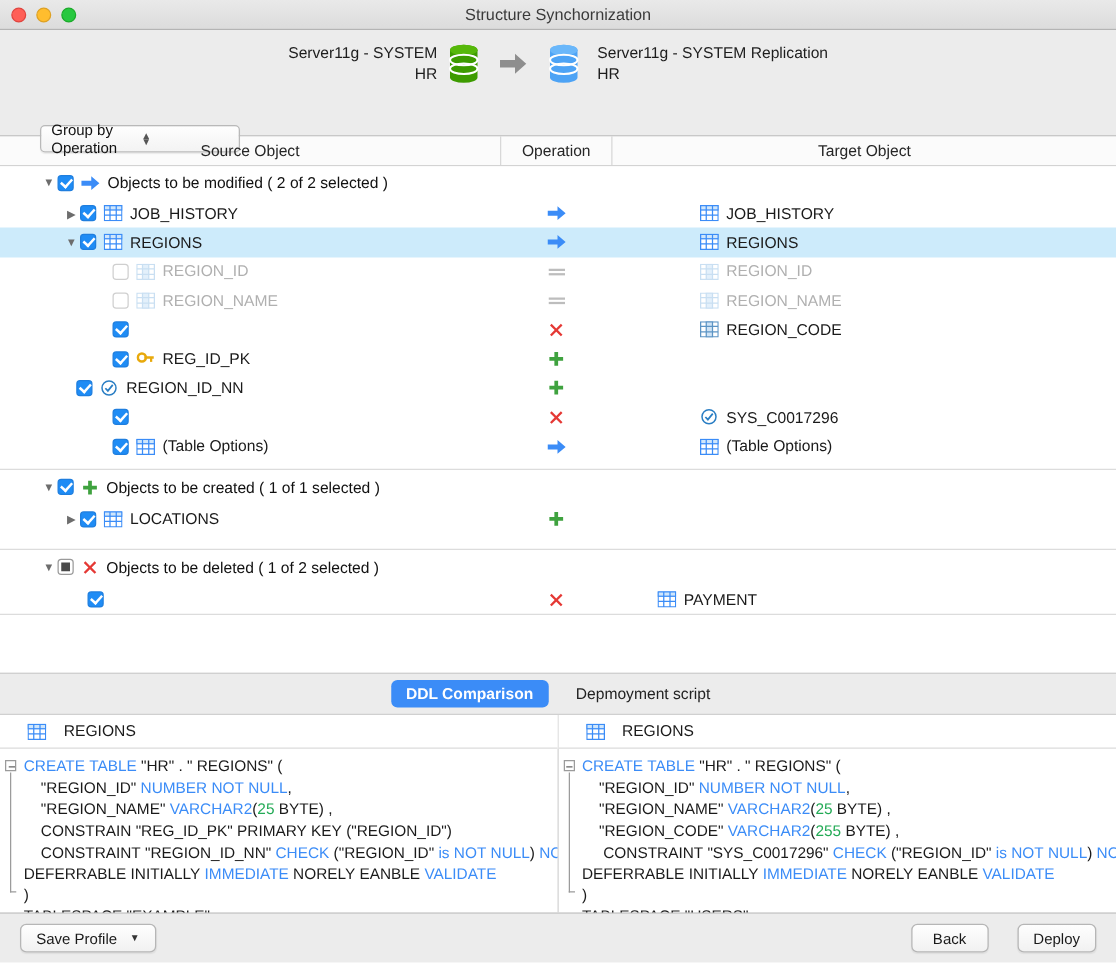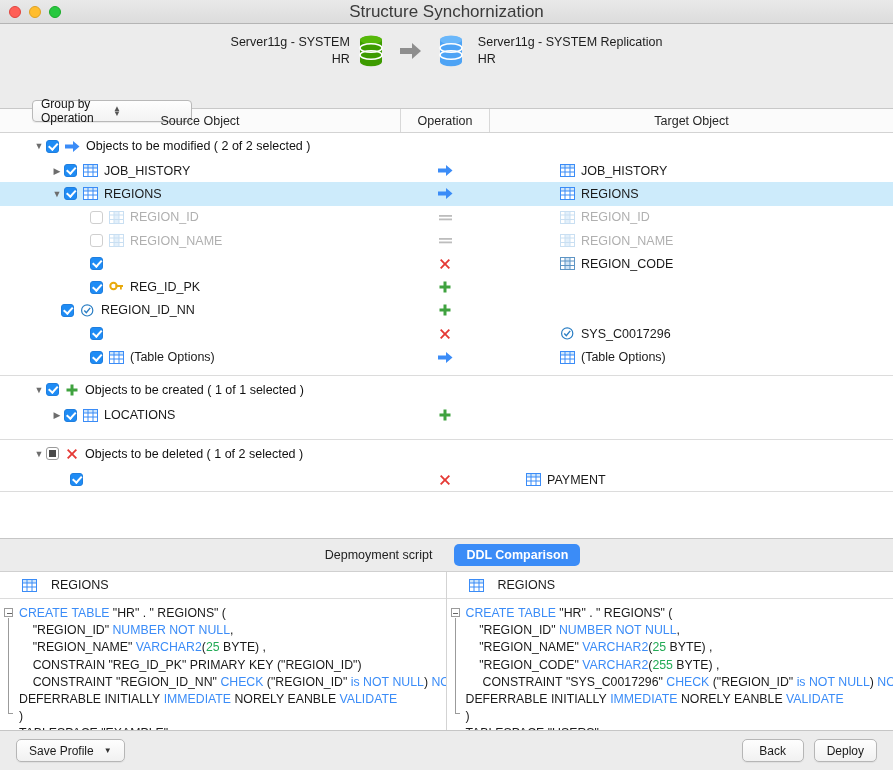--- a/index.html
+++ b/index.html
@@ -26,21 +26,21 @@
     position: relative;
     flex: 0 0 24px;
   }
   .traffic { display: flex; gap: 8px; padding-left: 9px; }
   .light { width: 12px; height: 12px; border-radius: 50%; }
   .light.red { background: #ff5f57; border: 1px solid #e0443e; }
   .light.yellow { background: #ffbd2e; border: 1px solid #dea123; }
   .light.green { background: #28c840; border: 1px solid #1aab29; }
   .title-text {
     position: absolute; left: 0; right: 0; text-align: center;
-    font-size: 17px; color: #3a3a3a;
+    font-size: 13px; color: #3a3a3a;
   }
 
   
   .header {
     flex: 0 0 85px;
     background: #ececec;
     position: relative;
     border-bottom: 1px solid #c8c8c8;
   }
   .servers {
@@ -199,21 +199,21 @@
     height: 23px; min-width: 62px;
     background: linear-gradient(#fefefe, #f1f1f1);
     border: 1px solid #b6b6b6; border-radius: 5px;
     font-size: 12px; color: #1a1a1a;
     display: inline-flex; align-items: center; justify-content: center;
     padding: 0 12px;
     box-shadow: 0 1px 1px rgba(0,0,0,.06);
   }
   .btn.wide { min-width: 104px; justify-content: space-between; }
   .btn .caret { font-size: 8px; color: #333; margin-left: 10px; }
-  .footer .right { margin-left: auto; display: flex; gap: 10px; }
+  .footer .right { margin-left: auto; display: flex; gap: 23px; }
 </style>
 </head>
 <body>
 
 <div class="window">
 
   <div class="titlebar">
     <div class="traffic">
       <div class="light red"></div>
       <div class="light yellow"></div>
@@ -623,22 +623,22 @@
                 <line x1="0.5" y1="8" x2="14.5" y2="8" stroke="#3b8cf7"></line>
               </svg>
           </span>
           <span class="lbl">PAYMENT</span>
         </div>
       </div>
     </div>
   </div>
 
   <div class="tabbar">
+    <div class="tab active">DDL Comparison</div>
     <div class="tab">Depmoyment script</div>
-    <div class="tab active">DDL Comparison</div>
   </div>
 
   <div class="ddl-area">
     <div class="pane left">
       <div class="pane-head">
         <span class="ico">
           <svg width="15" height="13" viewBox="0 0 15 13">
               <rect x="0.5" y="0.5" width="14" height="12" fill="#ffffff" stroke="#3b8cf7"></rect>
               <rect x="0.5" y="0.5" width="14" height="3.5" fill="#cfe6fb" stroke="#3b8cf7"></rect>
               <line x1="5" y1="0.5" x2="5" y2="12.5" stroke="#3b8cf7"></line>

